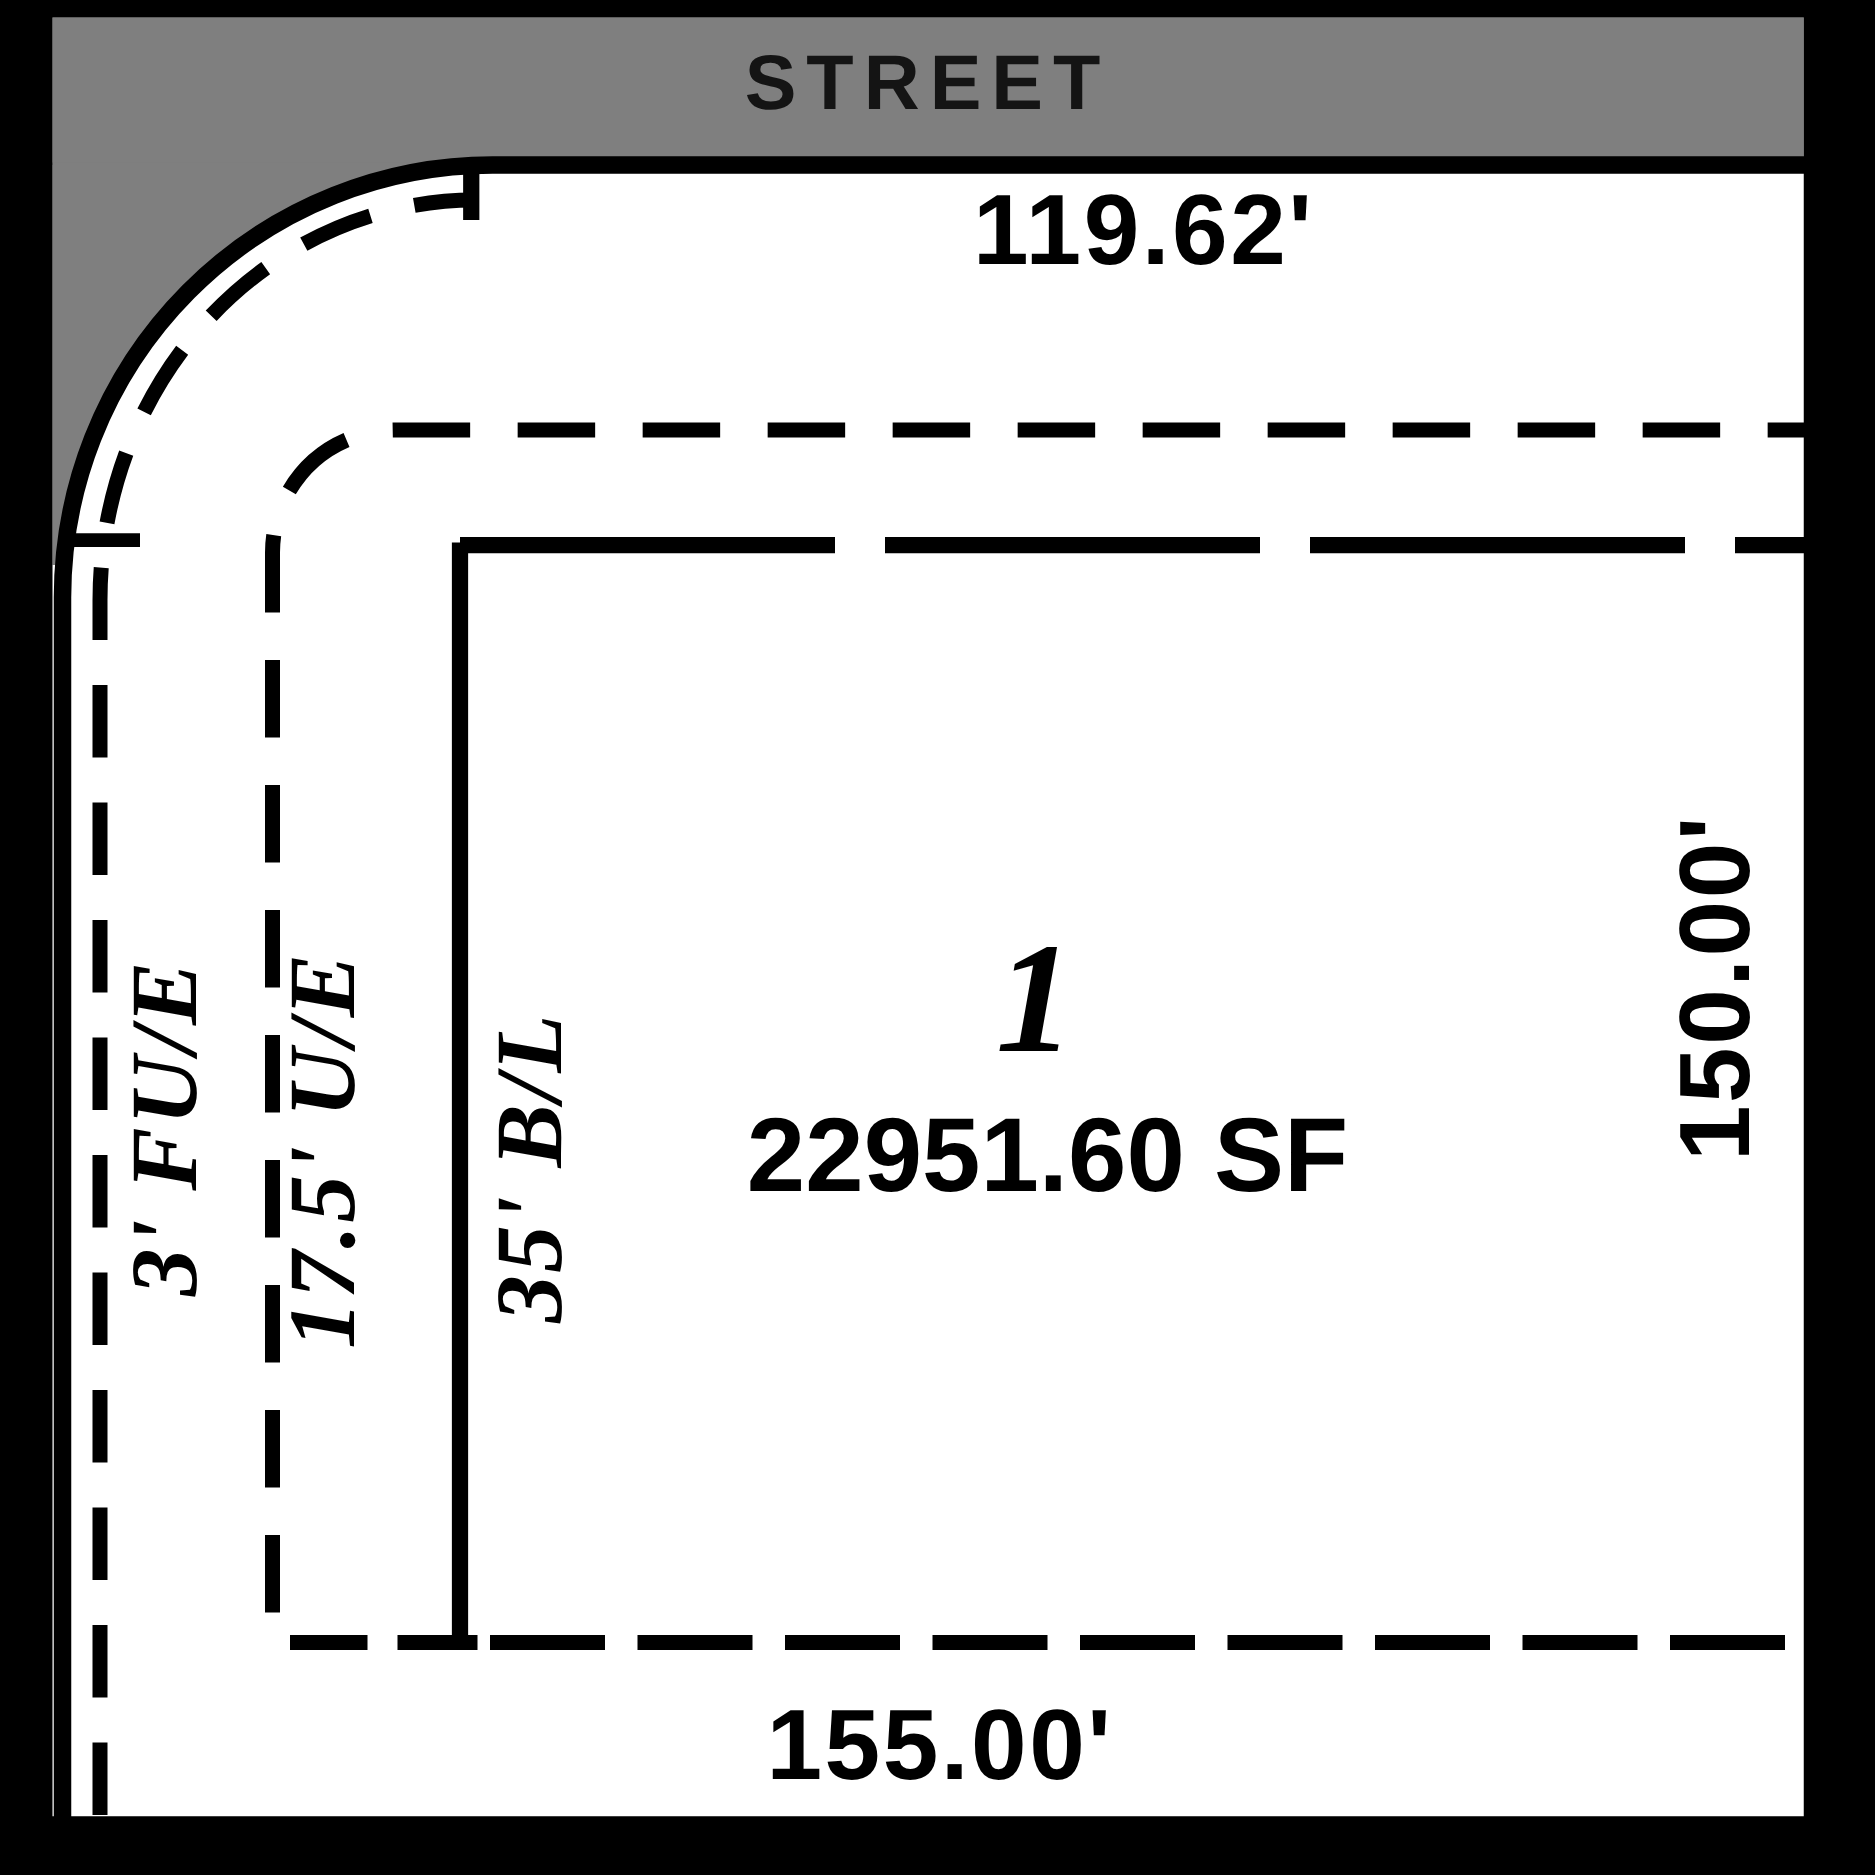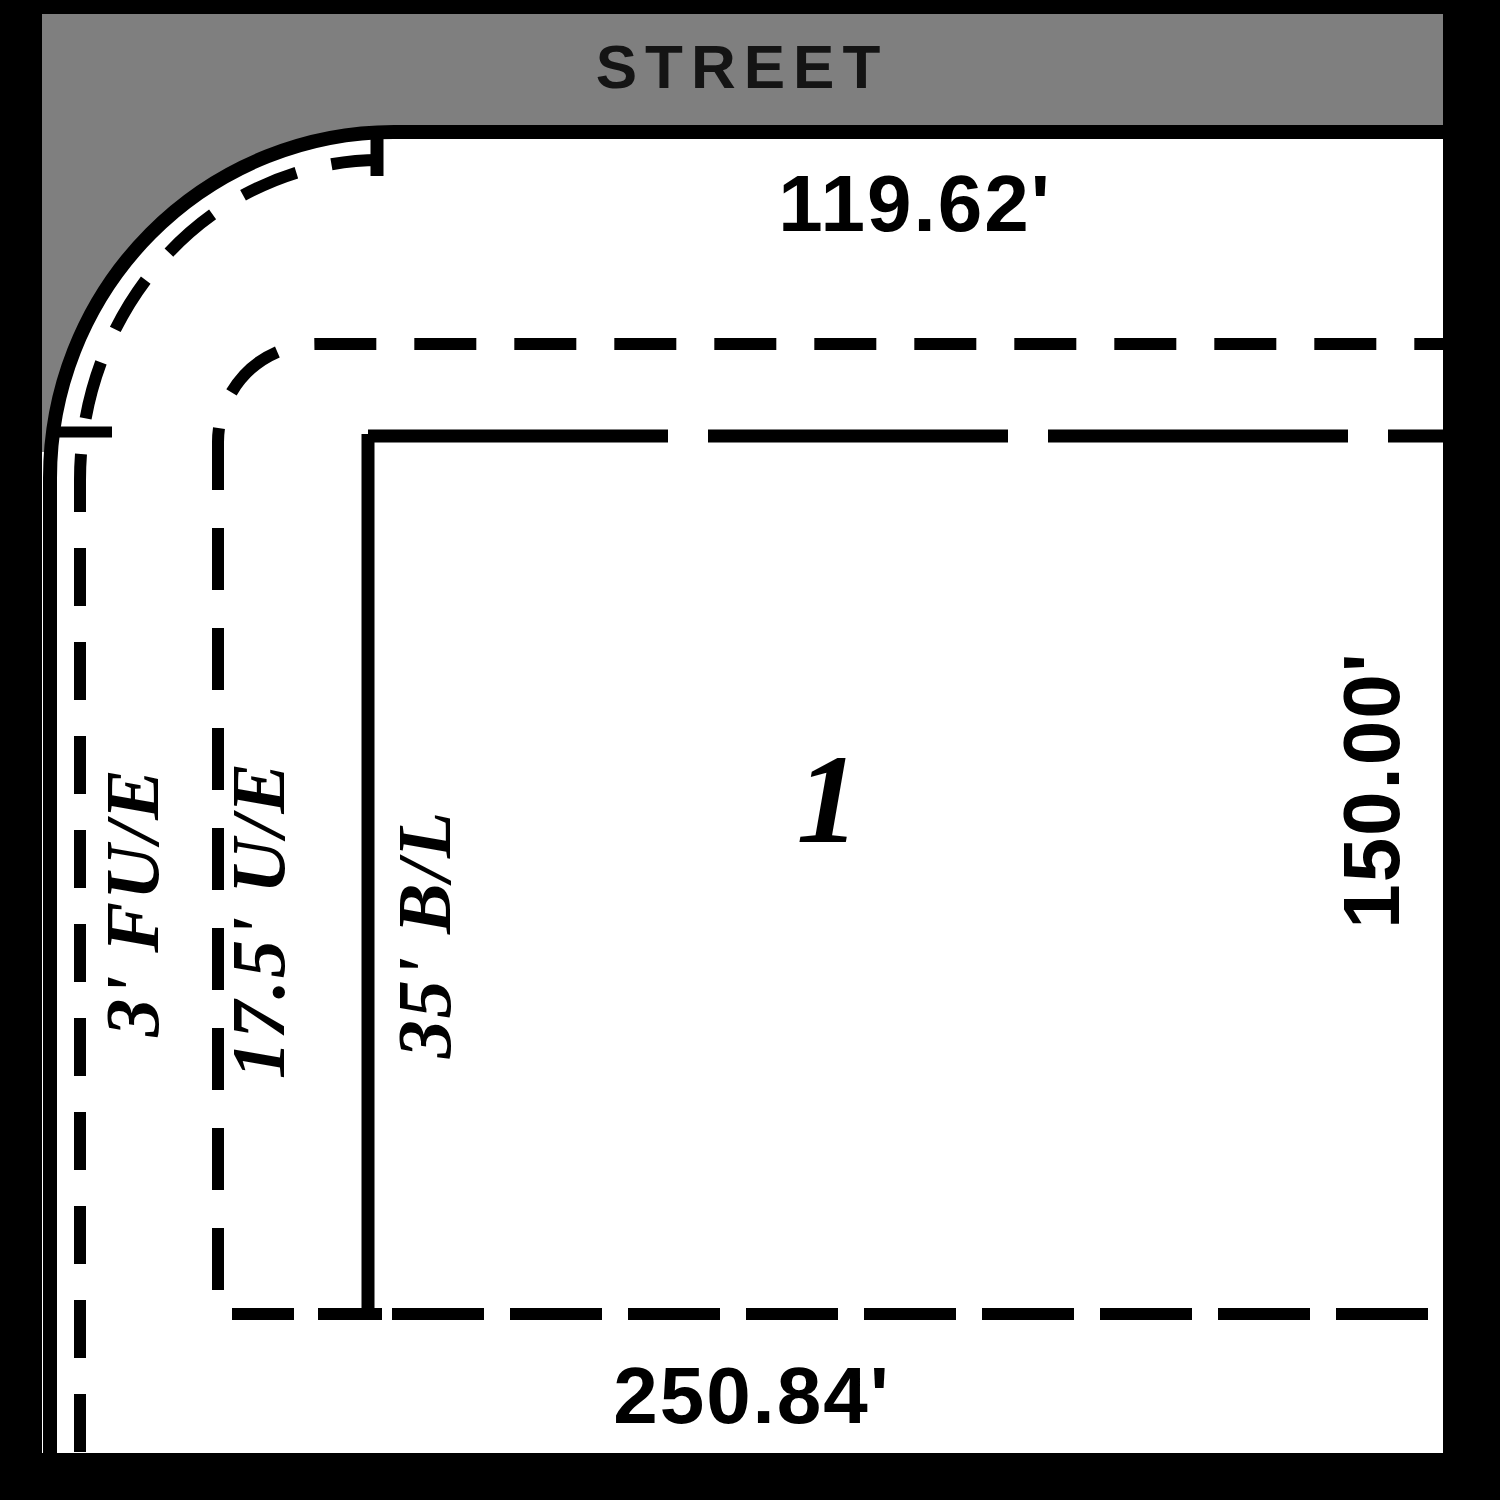--- a/index.html
+++ b/index.html
@@ -74,29 +74,30 @@
     <path d="M392,1314 L1446,1314" fill="none" stroke="#000000" stroke-width="12" stroke-dasharray="92 26"></path>
   </svg>
 
   <div class="frame top"></div>
   <div class="frame left"></div>
   <div class="frame right"></div>
   <div class="frame bottom"></div>
 
   <div class="lbl street-text" style="left:742px;top:67px;">STREET</div>
 
-  <div class="lbl dim" style="left:915px;top:204px;">119.62'</div>
+  <div class="lbl dim" style="left:915px;top:184px;">119.62'</div>
 
 
   <div class="lbl lotnum" style="left:828px;top:800px;">1</div>
 
+  <div class="lbl area" style="left:838px;top:924px;">22951.60 SF</div>
 
   <div class="lbl dim rot" style="left:1372px;top:790px;">150.00'</div>
 
-  <div class="lbl dim" style="left:752px;top:1396px;">250.84'</div>
+  <div class="lbl dim" style="left:752px;top:1396px;">155.00'</div>
 
   <div class="lbl ease rot" style="left:132px;top:902px;">3' FU/E</div>
 
   <div class="lbl ease rot" style="left:258px;top:920px;">17.5' U/E</div>
 
   <div class="lbl ease rot" style="left:424px;top:934px;">35' B/L</div>
 
 </div>
 
 </body></html>

